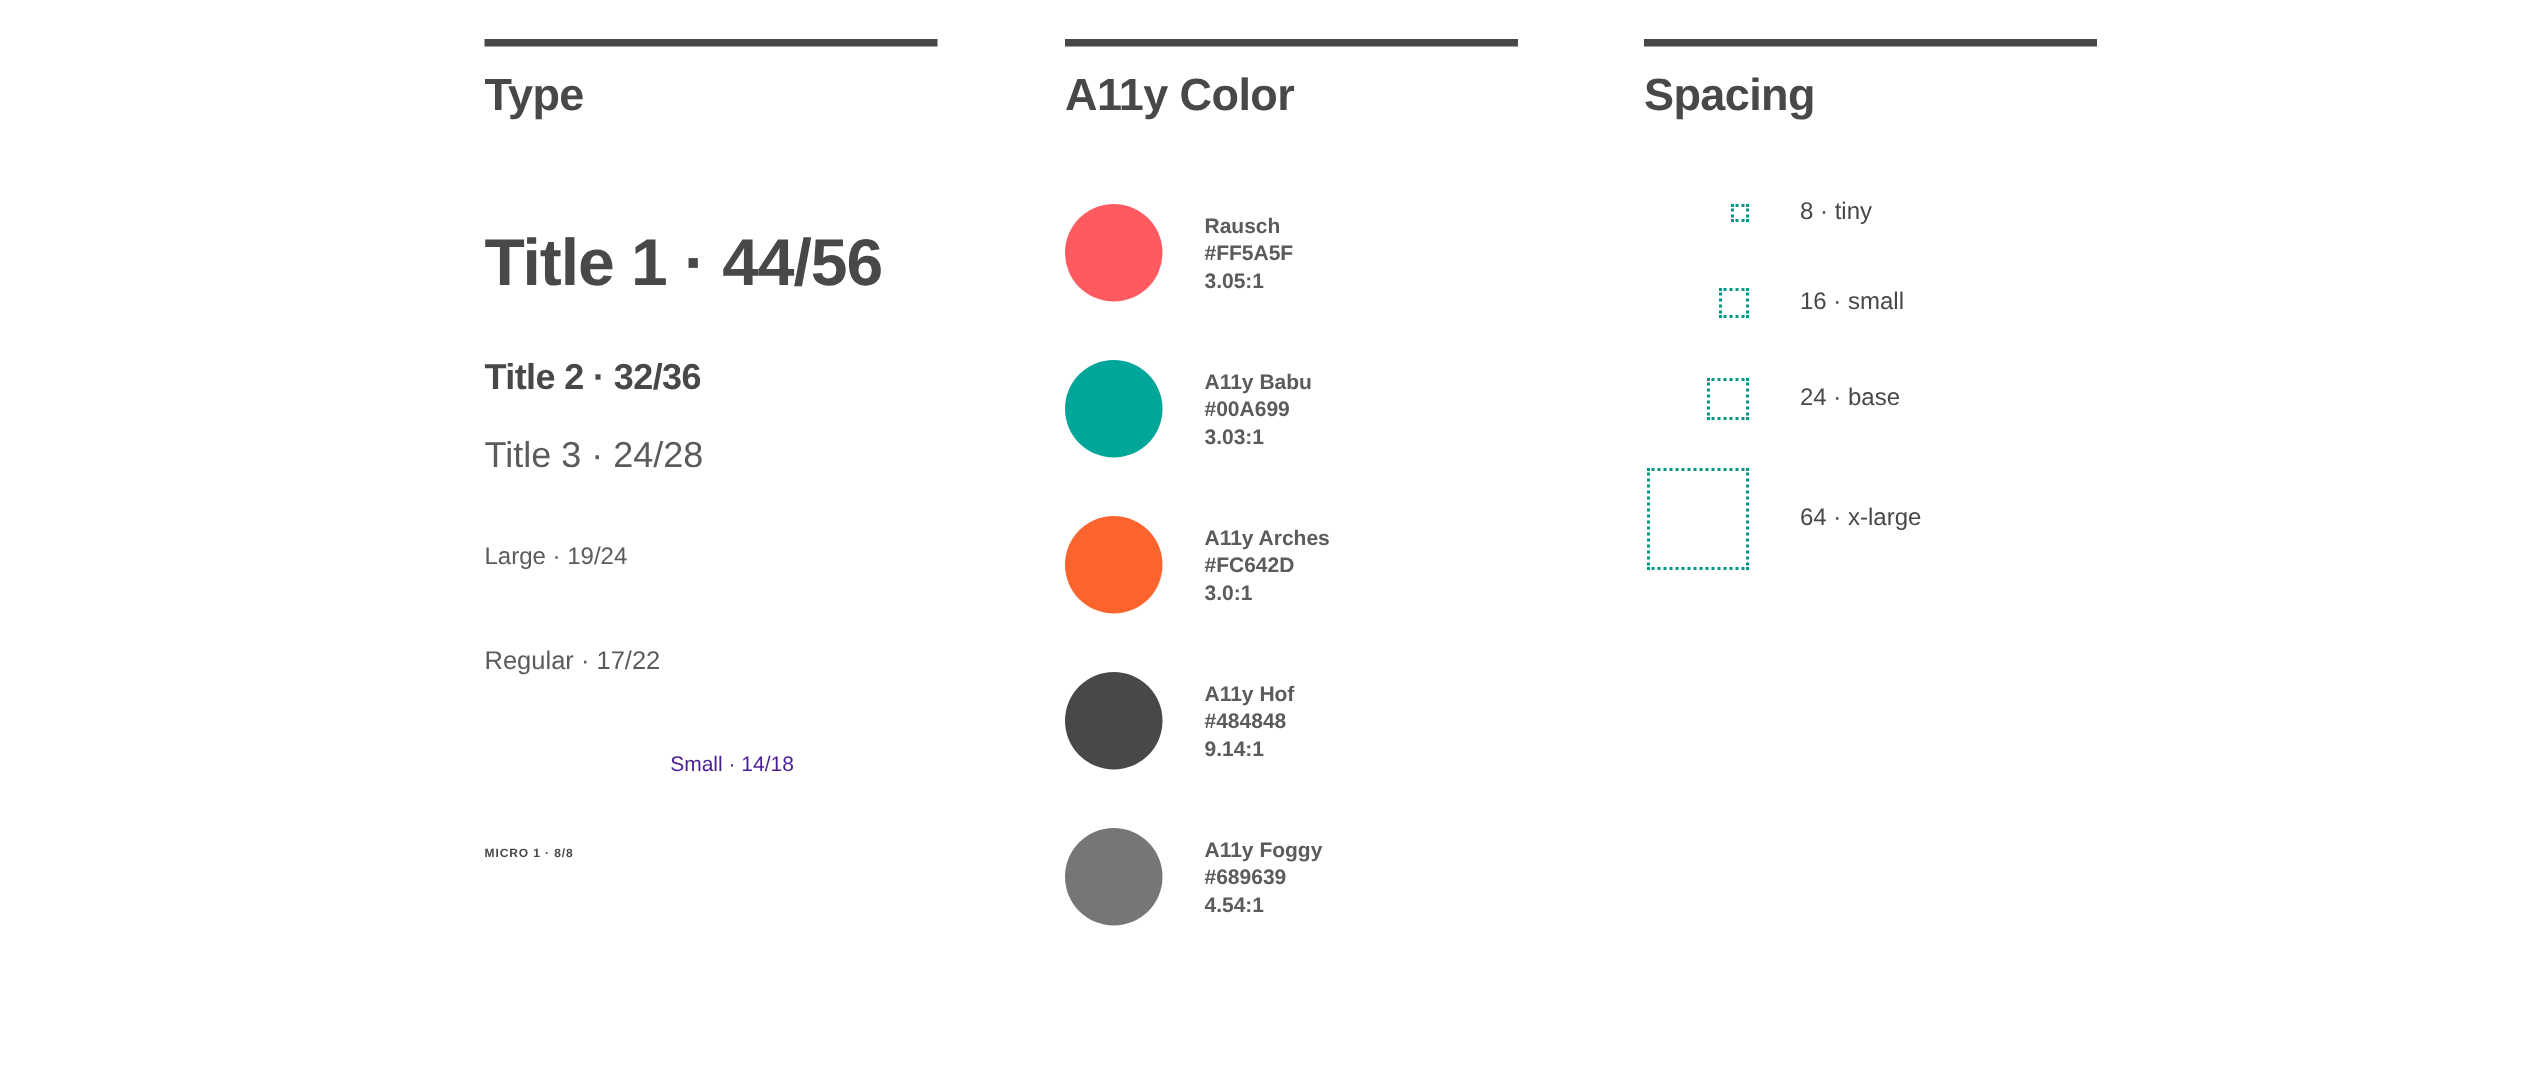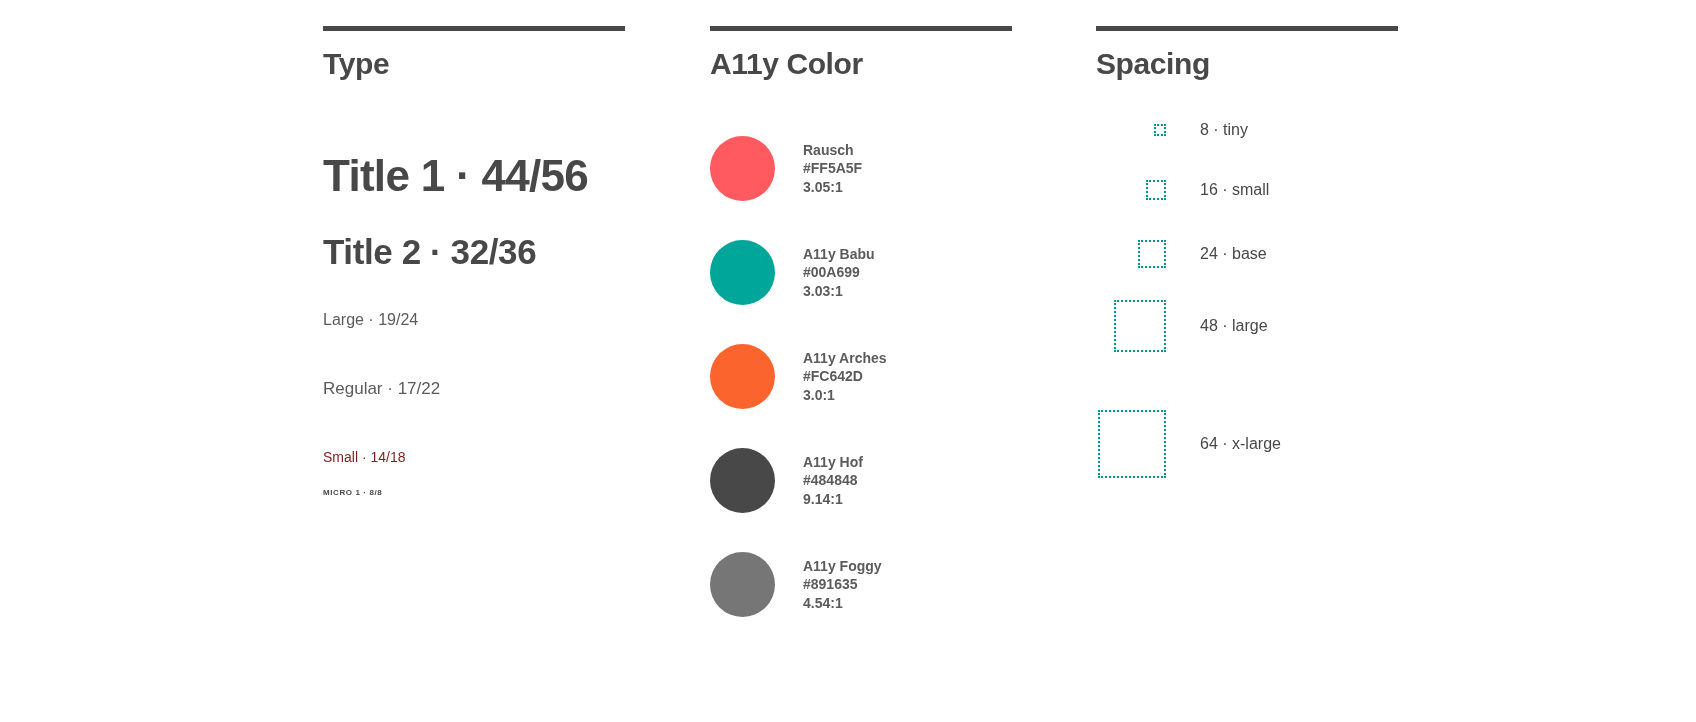--- a/index.html
+++ b/index.html
@@ -60,25 +60,25 @@
   .type-row { white-space: nowrap; color: #484848; }
 
   .type-row.t1 {
     font-size: 44px;
     line-height: 56px;
     font-weight: 700;
     letter-spacing: -0.7px;
     margin-bottom: 30px;
   }
   .type-row.t2 {
-    font-size: 35px;
+    font-size: 24px;
     line-height: 36px;
     font-weight: 700;
     letter-spacing: -0.4px;
-    margin-bottom: 38px;
+    margin-bottom: 20px;
   }
   .type-row.t3 {
     font-size: 24px;
     line-height: 28px;
     font-weight: 400;
     color: #5b5b5b;
     margin-bottom: 42px;
   }
   .type-row.lg {
     font-size: 16px;
@@ -91,22 +91,23 @@
     font-size: 17px;
     line-height: 22px;
     font-weight: 400;
     color: #5b5b5b;
     margin-bottom: 48px;
   }
   .type-row.sm {
     font-size: 14px;
     line-height: 18px;
     font-weight: 400;
-    color: #7f1d1d;
-    margin-bottom: 23px;
+    color: #4c1d95;
+    margin-bottom: 47px;
+    text-align: center;
   }
   .type-row.micro {
     font-size: 8px;
     line-height: 8px;
     font-weight: 700;
     letter-spacing: 0.6px;
     color: #484848;
     text-transform: uppercase;
   }
 
@@ -135,21 +136,21 @@
     font-size: 14px;
     line-height: 18.5px;
     color: #5b5b5b;
     white-space: nowrap;
   }
   .color-meta div { font-weight: 700; }
 
   
   .space-list {
     position: absolute;
-    top: 120px;
+    top: 132px;
     left: 0;
     width: 340px;
   }
   .space-row {
     display: flex;
     align-items: center;
     margin-bottom: 20px;
   }
   .space-row:last-child { margin-bottom: 0; }
   .space-box-cell {
@@ -176,20 +177,21 @@
 
 <div class="board">
 
   <section class="column col-type">
     <div class="col-rule"></div>
     <h2 class="col-title">Type</h2>
 
     <div class="type-list">
       <div class="type-row t1">Title 1 · 44/56</div>
       <div class="type-row t2">Title 2 · 32/36</div>
+      <div class="type-row t3">Title 3 · 24/28</div>
       <div class="type-row lg">Large · 19/24</div>
       <div class="type-row rg">Regular · 17/22</div>
       <div class="type-row sm">Small · 14/18</div>
       <div class="type-row micro">MICRO 1 · 8/8</div>
     </div>
   </section>
 
   <section class="column col-color">
     <div class="col-rule"></div>
     <h2 class="col-title">A11y Color</h2>
@@ -229,21 +231,21 @@
           <div>A11y Hof</div>
           <div>#484848</div>
           <div>9.14:1</div>
         </div>
       </div>
 
       <div class="color-row">
         <div class="swatch" style="background: rgb(118, 118, 118);"></div>
         <div class="color-meta">
           <div>A11y Foggy</div>
-          <div>#891635</div>
+          <div>#689639</div>
           <div>4.54:1</div>
         </div>
       </div>
 
     </div>
   </section>
 
   <section class="column col-spacing">
     <div class="col-rule"></div>
     <h2 class="col-title">Spacing</h2>
@@ -264,26 +266,20 @@
         <div class="space-label">16 · small</div>
       </div>
 
       <div class="space-row" style="margin-bottom: 32px;">
         <div class="space-box-cell">
           <div class="space-box" style="width: 24px; height: 24px; border-color: rgb(0, 150, 136);"></div>
         </div>
         <div class="space-label">24 · base</div>
       </div>
 
-      <div class="space-row" style="margin-bottom: 58px;">
-        <div class="space-box-cell">
-          <div class="space-box" style="width: 48px; height: 48px; border-color: rgb(0, 150, 136);"></div>
-        </div>
-        <div class="space-label">48 · large</div>
-      </div>
 
       <div class="space-row" style="margin-bottom: 0px;">
         <div class="space-box-cell">
           <div class="space-box" style="width: 64px; height: 64px; border-color: rgb(0, 150, 136);"></div>
         </div>
         <div class="space-label">64 · x-large</div>
       </div>
 
     </div>
   </section>

